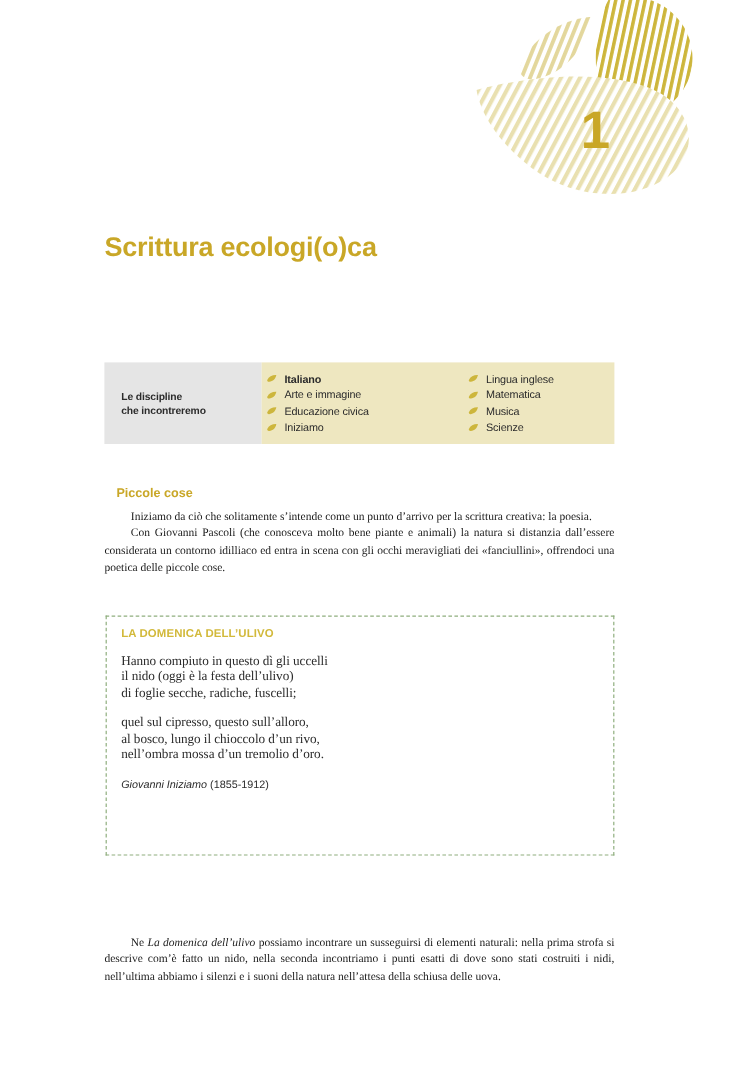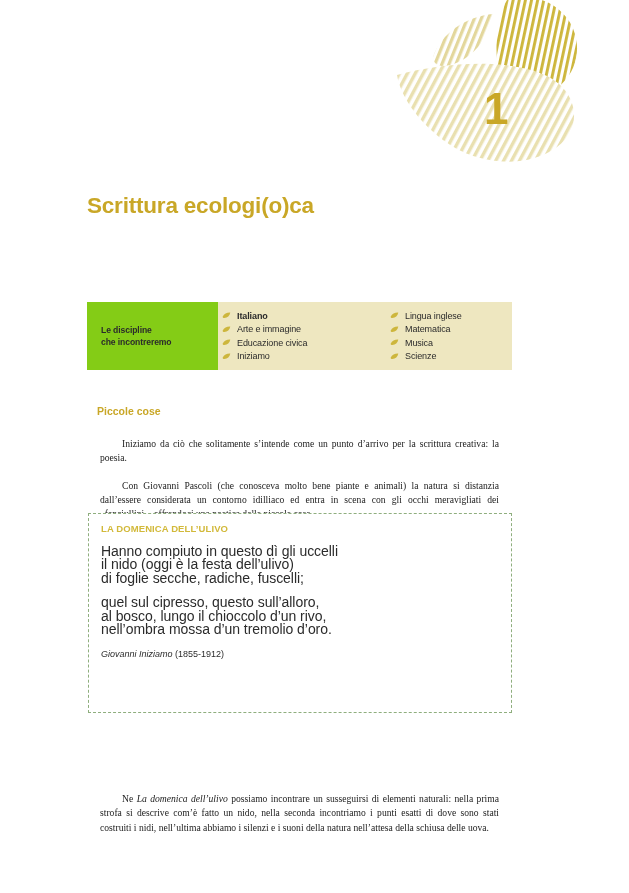--- a/index.html
+++ b/index.html
@@ -56,21 +56,21 @@
   .disciplines {
     position: absolute;
     left: 87px;
     top: 302px;
     width: 425px;
     height: 68px;
     display: flex;
   }
   .disc-left {
     width: 131px;
-    background: #84cc16;
+    background: #e5e5e5;
     display: flex;
     flex-direction: column;
     justify-content: center;
     padding-left: 14px;
     box-sizing: border-box;
   }
   .disc-left-line {
     font-family: "Liberation Sans", sans-serif;
     font-size: 8.6px;
     font-weight: bold;
@@ -126,21 +126,21 @@
     width: 425px;
     font-family: "Liberation Serif", serif;
     font-size: 9.6px;
     line-height: 14.3px;
     color: #1a1a1a;
     text-align: justify;
   }
   .body-block.intro { top: 424px; }
   .body-block.closing { top: 779px; }
   .body-block p {
-    margin: 13px;
+    margin: 0;
     text-indent: 22px;
   }
   .body-block p + p { margin-top: 0; }
 
   
   .poem-box {
     position: absolute;
     left: 88px;
     top: 513px;
     width: 424px;
@@ -152,22 +152,22 @@
   }
   .poem-title {
     font-family: "Liberation Sans", sans-serif;
     font-size: 9.5px;
     font-weight: bold;
     color: #d2b93a;
     letter-spacing: 0.1px;
     margin-bottom: 11px;
   }
   .stanza {
-    font-family: Liberation Sans, sans-serif;
-    font-size: 14px;
+    font-family: Liberation Serif, serif;
+    font-size: 11px;
     line-height: 13.4px;
     color: #2b2b2b;
     margin-bottom: 11px;
     letter-spacing: -0.05px;
   }
   .poem-credit {
     font-family: "Liberation Sans", sans-serif;
     font-size: 9px;
     color: #2b2b2b;
     margin-top: 13px;

